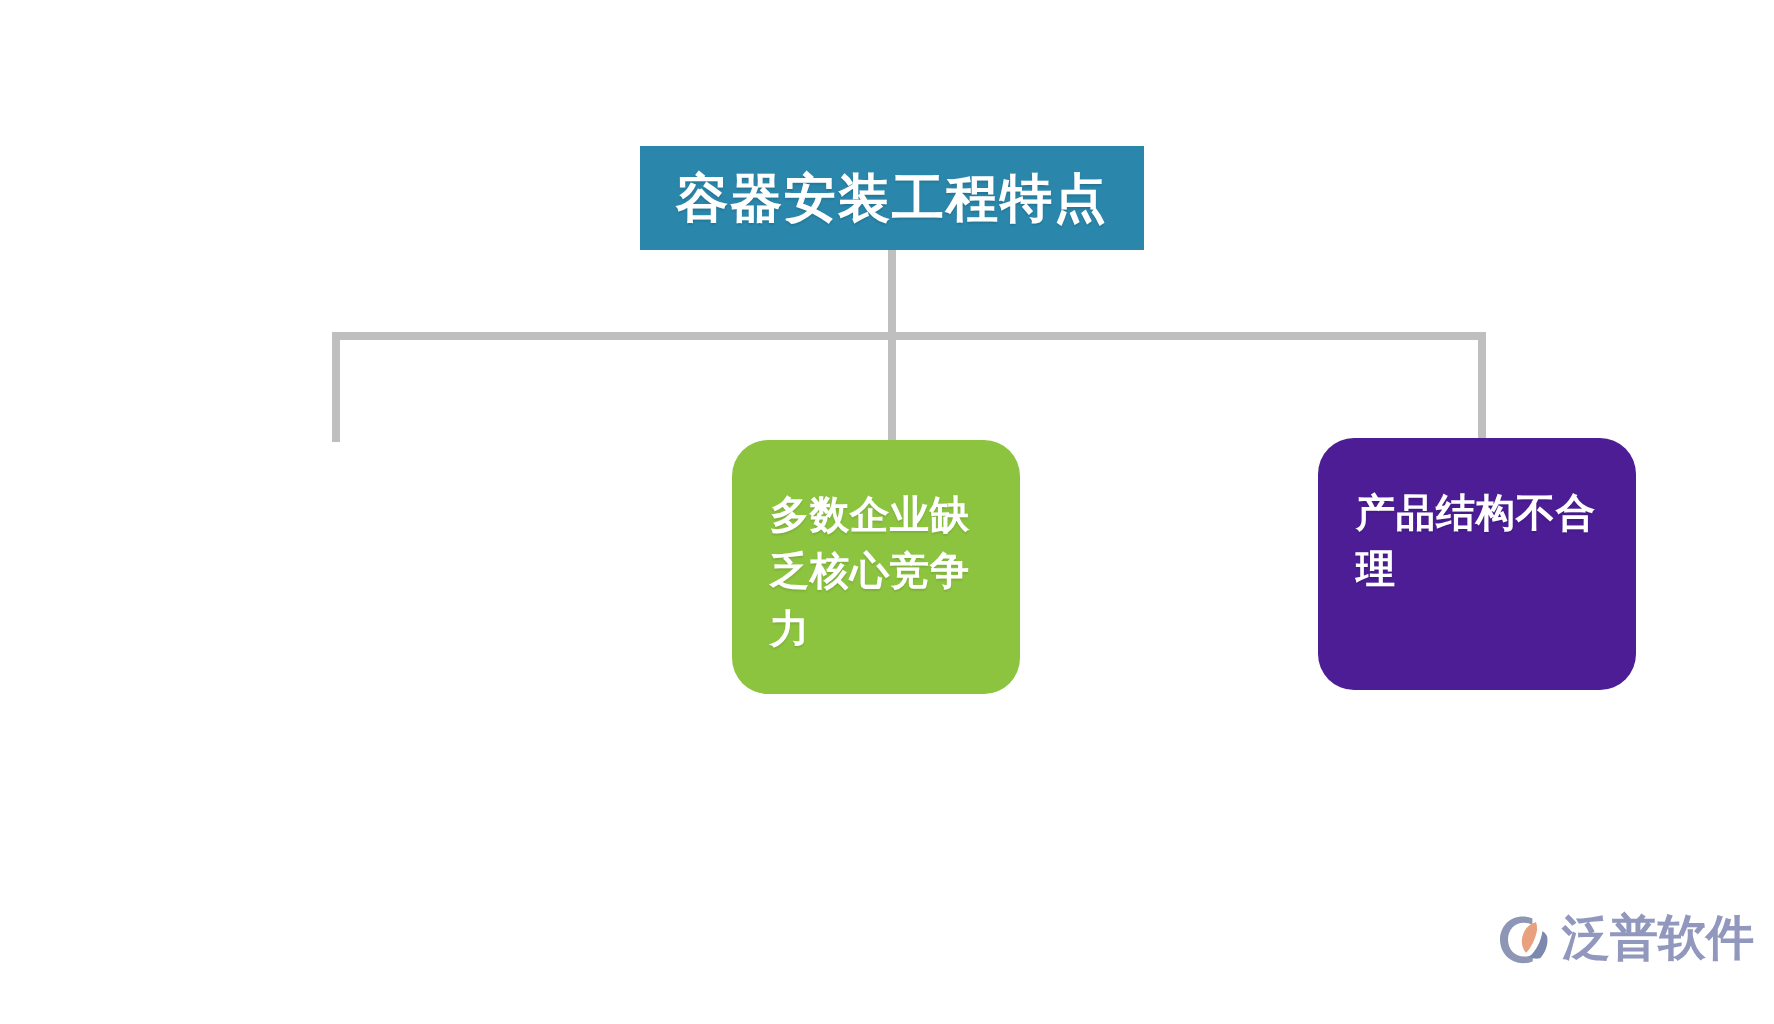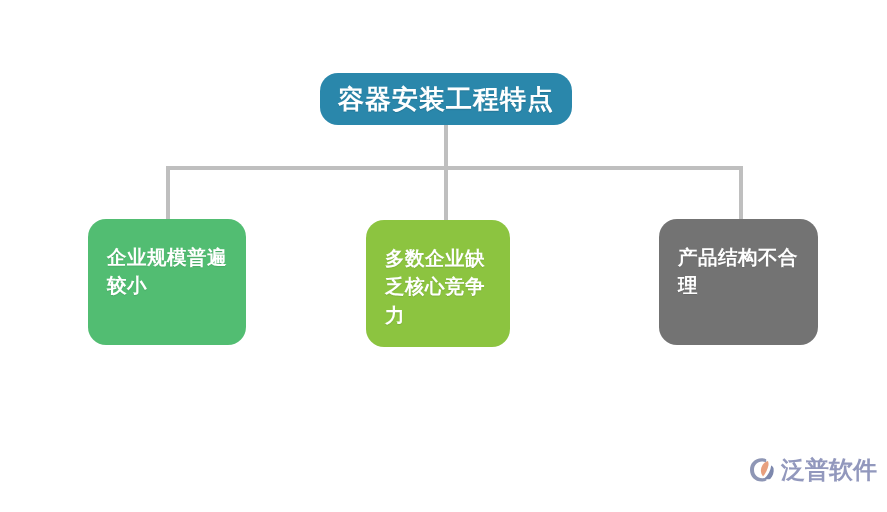--- a/index.html
+++ b/index.html
@@ -34,21 +34,20 @@
     position: absolute;
     left: 320px;
     top: 73px;
     width: 252px;
     height: 52px;
     background: #2a87ab;
     display: flex;
     align-items: center;
     justify-content: center;
     box-sizing: border-box;
-    border-radius: 18px;
   }
   .root-node .node-text {
     color: #ffffff;
     font-size: 26px;
     font-weight: bold;
     letter-spacing: 1px;
     line-height: 1.1;
     text-shadow: 0 1px 1px rgba(0,0,0,0.12);
     white-space: nowrap;
   }
@@ -75,21 +74,21 @@
   .leaf-a {
     left: 88px;  top: 219px;  width: 158px; height: 126px;
     background: #52bd72;
   }
   .leaf-b {
     left: 366px; top: 220px;  width: 144px; height: 127px;
     background: #8cc440;
   }
   .leaf-c {
     left: 659px; top: 219px;  width: 159px; height: 126px;
-    background: #737373;
+    background: #4c1d95;
   }
 
   
   .watermark {
     position: absolute;
     left: 748px;
     top: 455px;
     width: 135px;
     height: 48px;
   }
@@ -130,23 +129,20 @@
   <div class="conn conn-v-root"></div>
   <div class="conn conn-h-main"></div>
   <div class="conn conn-v-a"></div>
   <div class="conn conn-v-b"></div>
   <div class="conn conn-v-c"></div>
 
   <div class="root-node">
     <span class="node-text">容器安装工程特点</span>
   </div>
 
-  <div class="leaf-node leaf-a">
-    <span class="node-text">企业规模普遍较小</span>
-  </div>
 
   <div class="leaf-node leaf-b">
     <span class="node-text">多数企业缺乏核心竞争力</span>
   </div>
 
   <div class="leaf-node leaf-c">
     <span class="node-text">产品结构不合理</span>
   </div>
 
   <div class="watermark">

